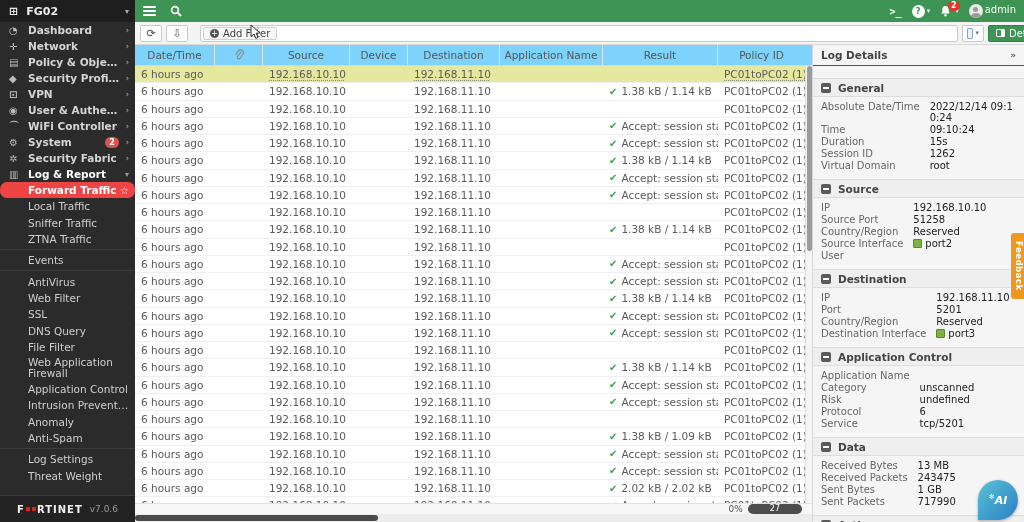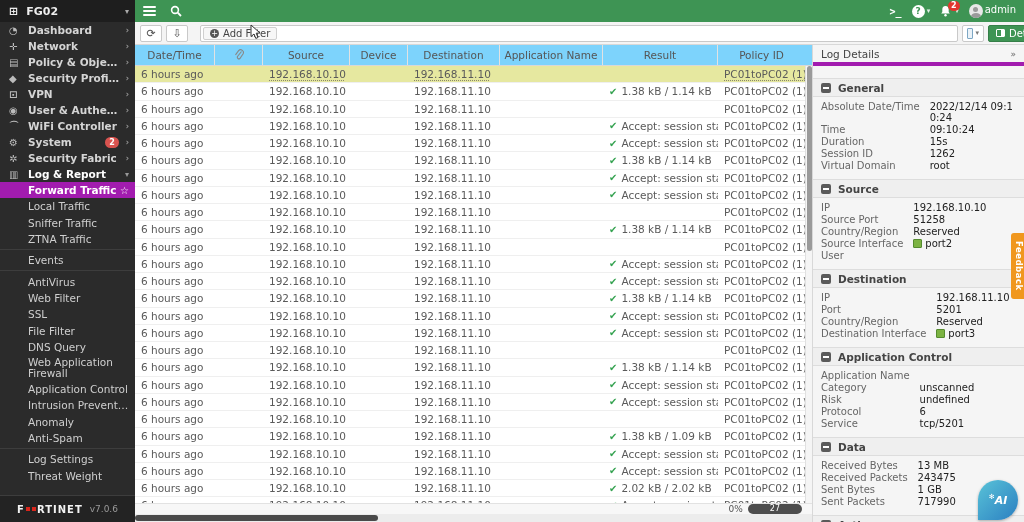--- a/index.html
+++ b/index.html
@@ -13,21 +13,21 @@
   .fg-header .glyph { margin-right:8px; font-size:11px; }
   .fg-header .caret { margin-left:auto; font-size:8px; color:#aaa; }
   .nav { flex:1 1 auto; overflow:hidden; }
   .side-item { display:flex; align-items:center; height:16px; padding:0 6px 0 9px; cursor:pointer; font-size:10.5px; font-weight:600; color:#d5d5d5; white-space:nowrap; }
   .side-item .ic { width:19px; font-size:10px; color:#bbb; flex:0 0 auto; }
   .side-item .lbl { flex:1 1 auto; overflow:hidden; text-overflow:ellipsis; }
   .side-item .chev { font-size:8px; color:#999; margin-left:4px; }
   .side-item .badge { background:#d9534f; color:#fff; border-radius:7px; font-size:8px; padding:0 4px; line-height:11px; margin-right:3px; font-weight:bold; }
   .side-item.sub { padding-left:28px; height:16.3px; font-weight:normal; color:#cfcfcf; }
   .side-item.sub.two-line { height:26px; white-space:normal; line-height:11px; }
-  .side-item.sel { background:#a21caf; color:#fff; font-weight:bold; }
+  .side-item.sel { background:#ef4444; color:#fff; font-weight:bold;border-radius:7px; }
   .side-item.sel .star { margin-left:auto; color:#fff; font-size:10px; }
   .side-item.open { color:#fff; }
   .divider { border-top:1px solid #3d3d3d; margin:2px 0; }
   .sidebar-footer { flex:0 0 auto; border-top:1px solid #3d3d3d; height:27px; display:flex; align-items:center; justify-content:center; gap:7px; background:#232323; }
   .fnet-logo { color:#f2f2f2; font-weight:bold; letter-spacing:1px; font-size:10px; display:flex; align-items:center; }
   .fnet-logo .sq { display:inline-block; width:4px; height:4px; background:#d9261c; margin:0 1px; }
   .version { color:#9a9a9a; font-size:9px; }
 
   
   .main { position:absolute; left:135px; top:0; width:889px; height:522px; }
@@ -72,21 +72,21 @@
   .c0{width:80px;} .c1{width:48px;} .c2{width:87px;} .c3{width:58px;} .c4{width:92px;} .c5{width:103px;} .c6{width:115px;} .c7{width:87px; border-right:none;}
   .vscroll { position:absolute; right:0; top:21px; width:7px; height:437px; background:#f5f5f5; border-left:1px solid #e0e0e0; }
   .vthumb { position:absolute; left:1px; top:0; width:5px; height:185px; background:#9a9a9a; border-radius:3px; }
   .table-footer { position:absolute; left:0; top:458px; width:677px; height:11px; background:#f7f7f7; border-top:1px solid #e2e2e2; display:flex; align-items:center; justify-content:flex-end; gap:5px; padding-right:10px; font-size:9px; color:#555; }
   .count-badge { background:#4d4d4d; color:#fff; border-radius:7px; padding:0 22px; line-height:10px; font-size:8px; }
   .hscroll { position:absolute; left:0; top:469px; width:677px; height:8px; background:#ececec; }
   .hthumb { position:absolute; left:0; top:1px; width:243px; height:6px; background:#4a4a4a; border-radius:3px; }
 
   
   .panel { position:absolute; left:677px; top:45px; width:212px; height:477px; background:#f5f5f5; border-left:1px solid #d8d8d8; overflow:hidden; }
-  .panel-header { height:21px; display:flex; align-items:center; padding:0 8px; font-size:10.5px; font-weight:normal; color:#444; border-bottom:4px solid #a21caf; }
+  .panel-header { height:21px; display:flex; align-items:center; padding:0 8px; font-size:10.5px; font-weight:bold; color:#444; border-bottom:1px solid #a21caf; }
   .panel-header .collapse { margin-left:auto; color:#666; font-size:9px; cursor:pointer; }
   .section-h { display:flex; align-items:center; gap:7px; height:19px; padding:0 8px; border-top:1px solid #ddd; border-bottom:1px solid #ddd; background:#efefef; margin-top:6px; cursor:pointer; }
   .section-h:first-child { margin-top:12px; }
   .minus-box { width:10px; height:10px; background:#5a5a5a; border-radius:2px; position:relative; }
   .minus-box:before { content:""; position:absolute; left:2px; top:4px; width:6px; height:2px; background:#fff; }
   .section-title { font-size:10.5px; color:#444; font-weight:600; }
   .fields { display:grid; grid-template-columns:auto 1fr; column-gap:10px; row-gap:1px; padding:4px 8px 2px 8px; font-size:10px; }
   .f-label { color:#666; white-space:nowrap; }
   .f-value { color:#222; word-break:break-all; display:flex; align-items:flex-start; gap:3px; }
   .if-ic { display:inline-block; width:9px; height:9px; background:#7cb342; border:1px solid #558b2f; border-radius:1px; margin-top:1px; flex:0 0 auto; }
@@ -182,24 +182,24 @@
         <div class="side-item sub">
           <span class="lbl">AntiVirus</span>
         </div>
         <div class="side-item sub">
           <span class="lbl">Web Filter</span>
         </div>
         <div class="side-item sub">
           <span class="lbl">SSL</span>
         </div>
         <div class="side-item sub">
+          <span class="lbl">DNS Query</span>
+        </div>
+        <div class="side-item sub">
           <span class="lbl">File Filter</span>
-        </div>
-        <div class="side-item sub">
-          <span class="lbl">DNS Query</span>
         </div>
         <div class="side-item sub two-line">
           <span class="lbl">Web Application Firewall</span>
         </div>
         <div class="side-item sub">
           <span class="lbl">Application Control</span>
         </div>
         <div class="side-item sub">
           <span class="lbl">Intrusion Prevention</span>
         </div>

